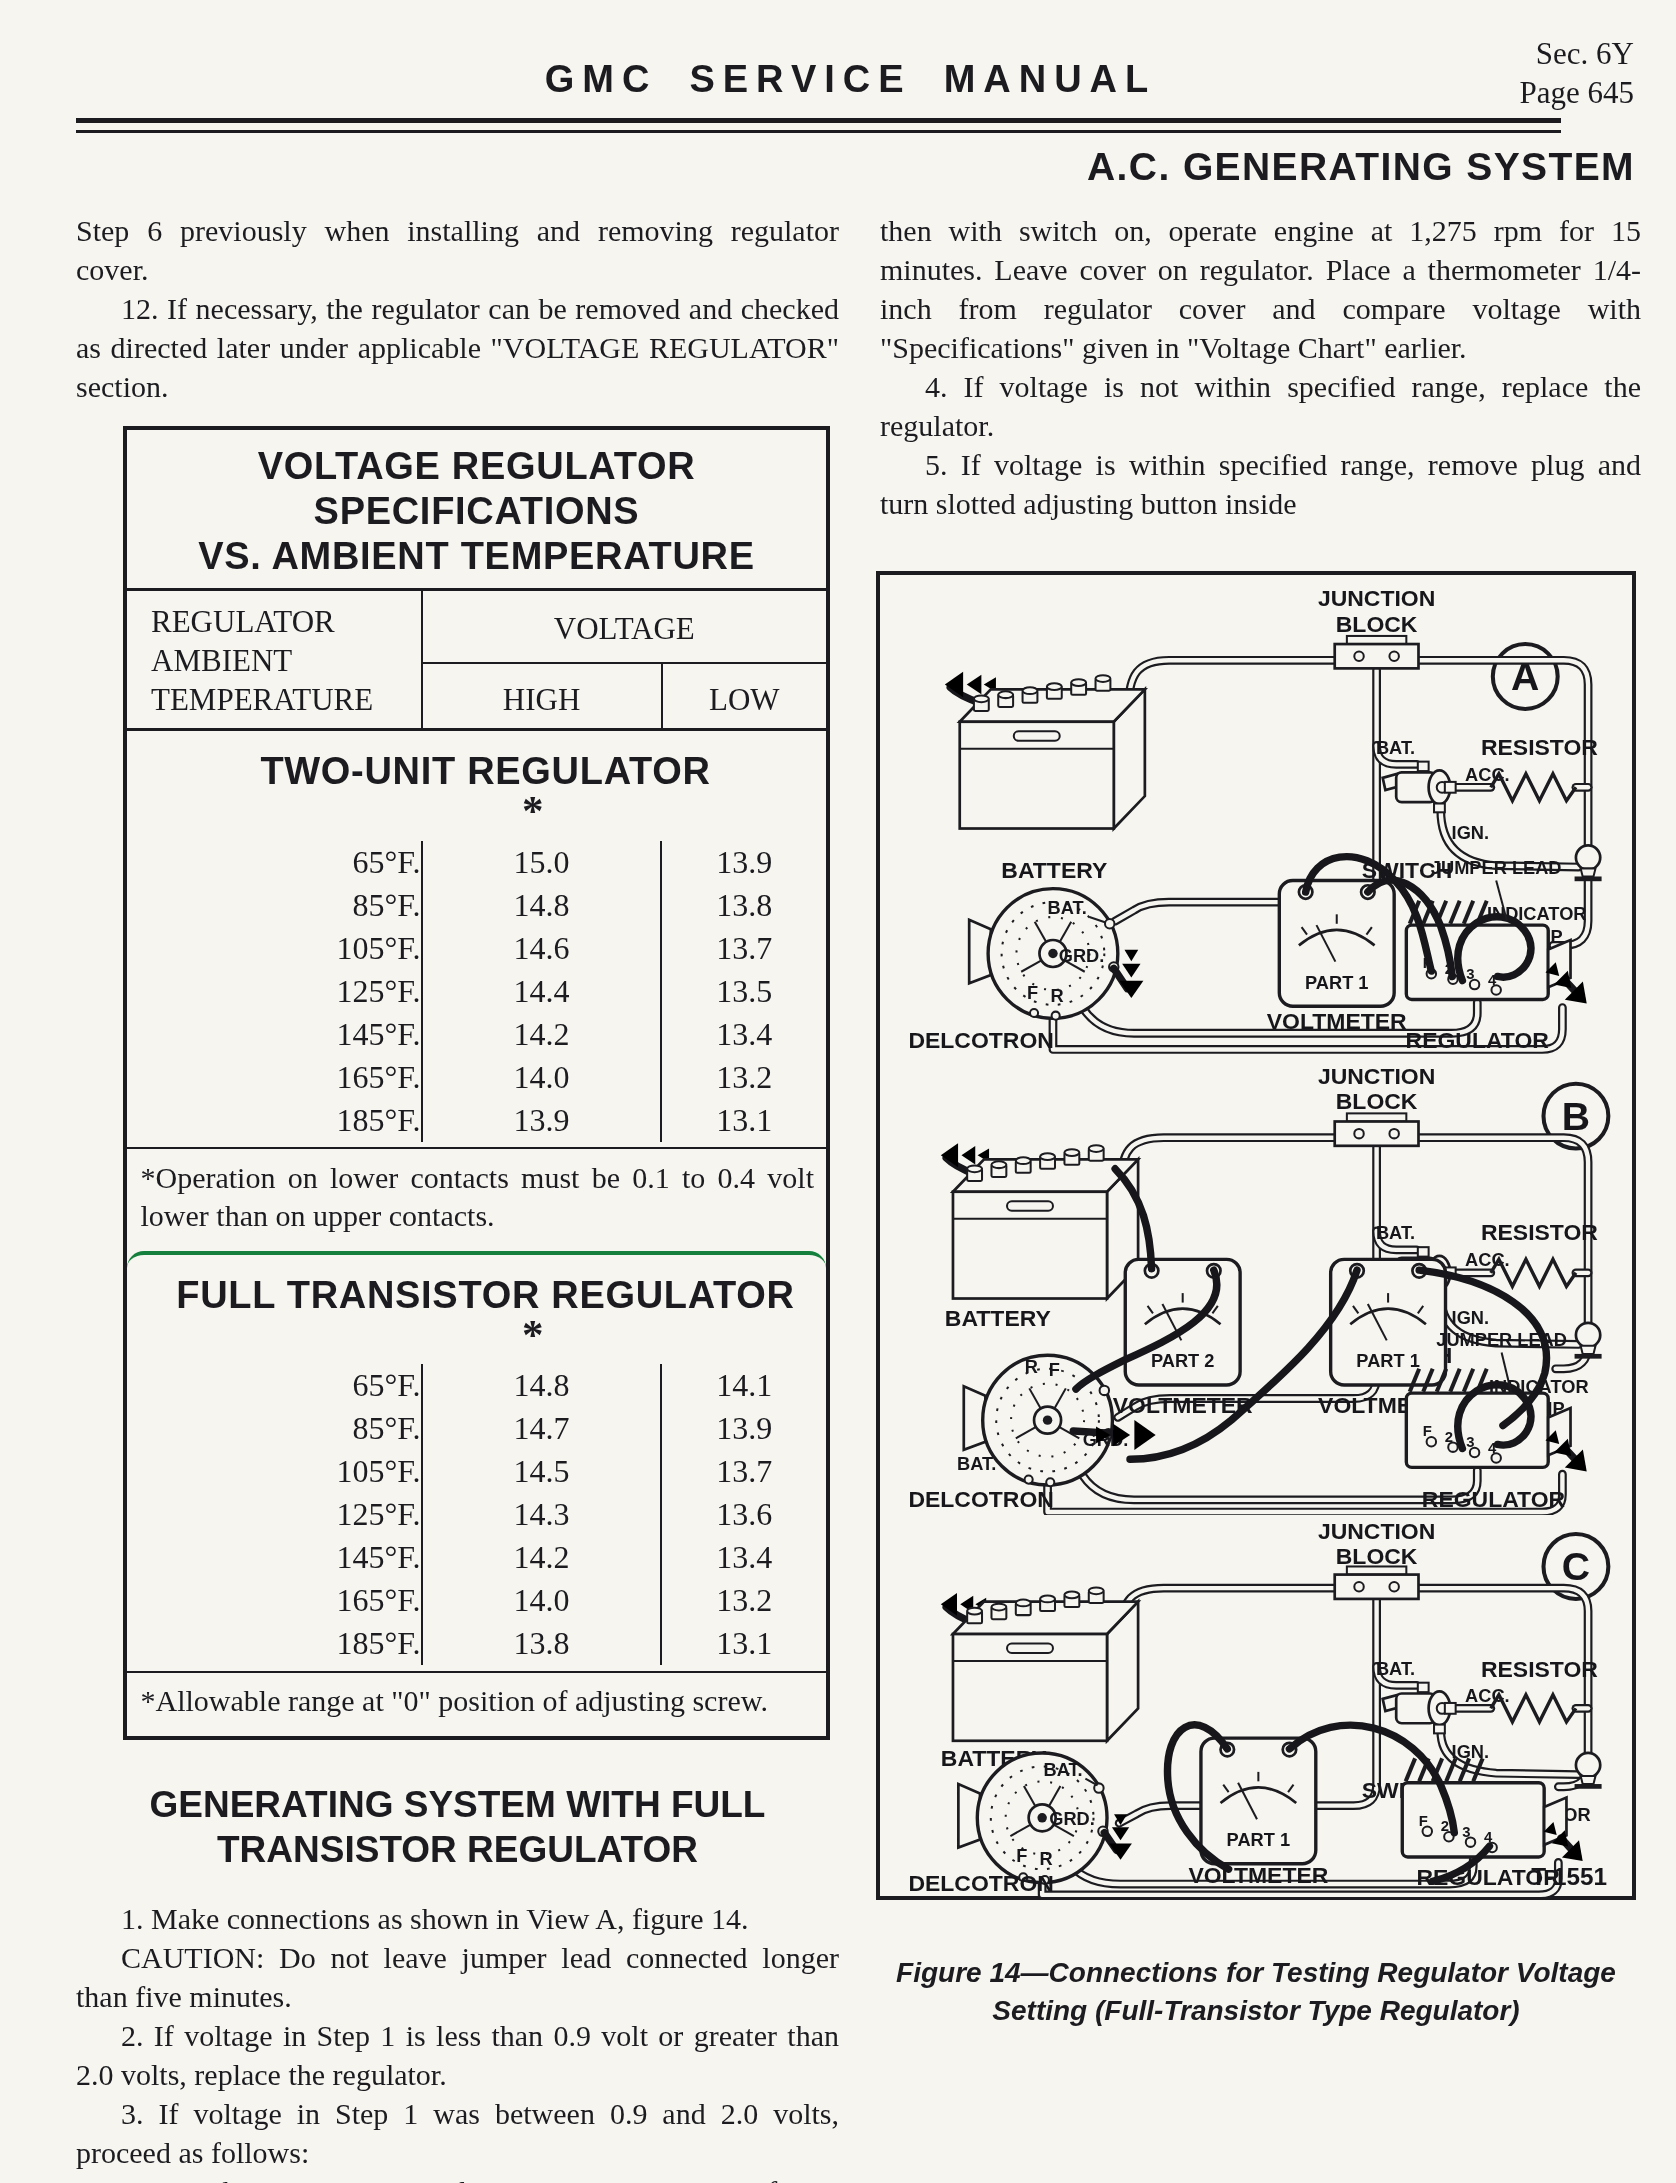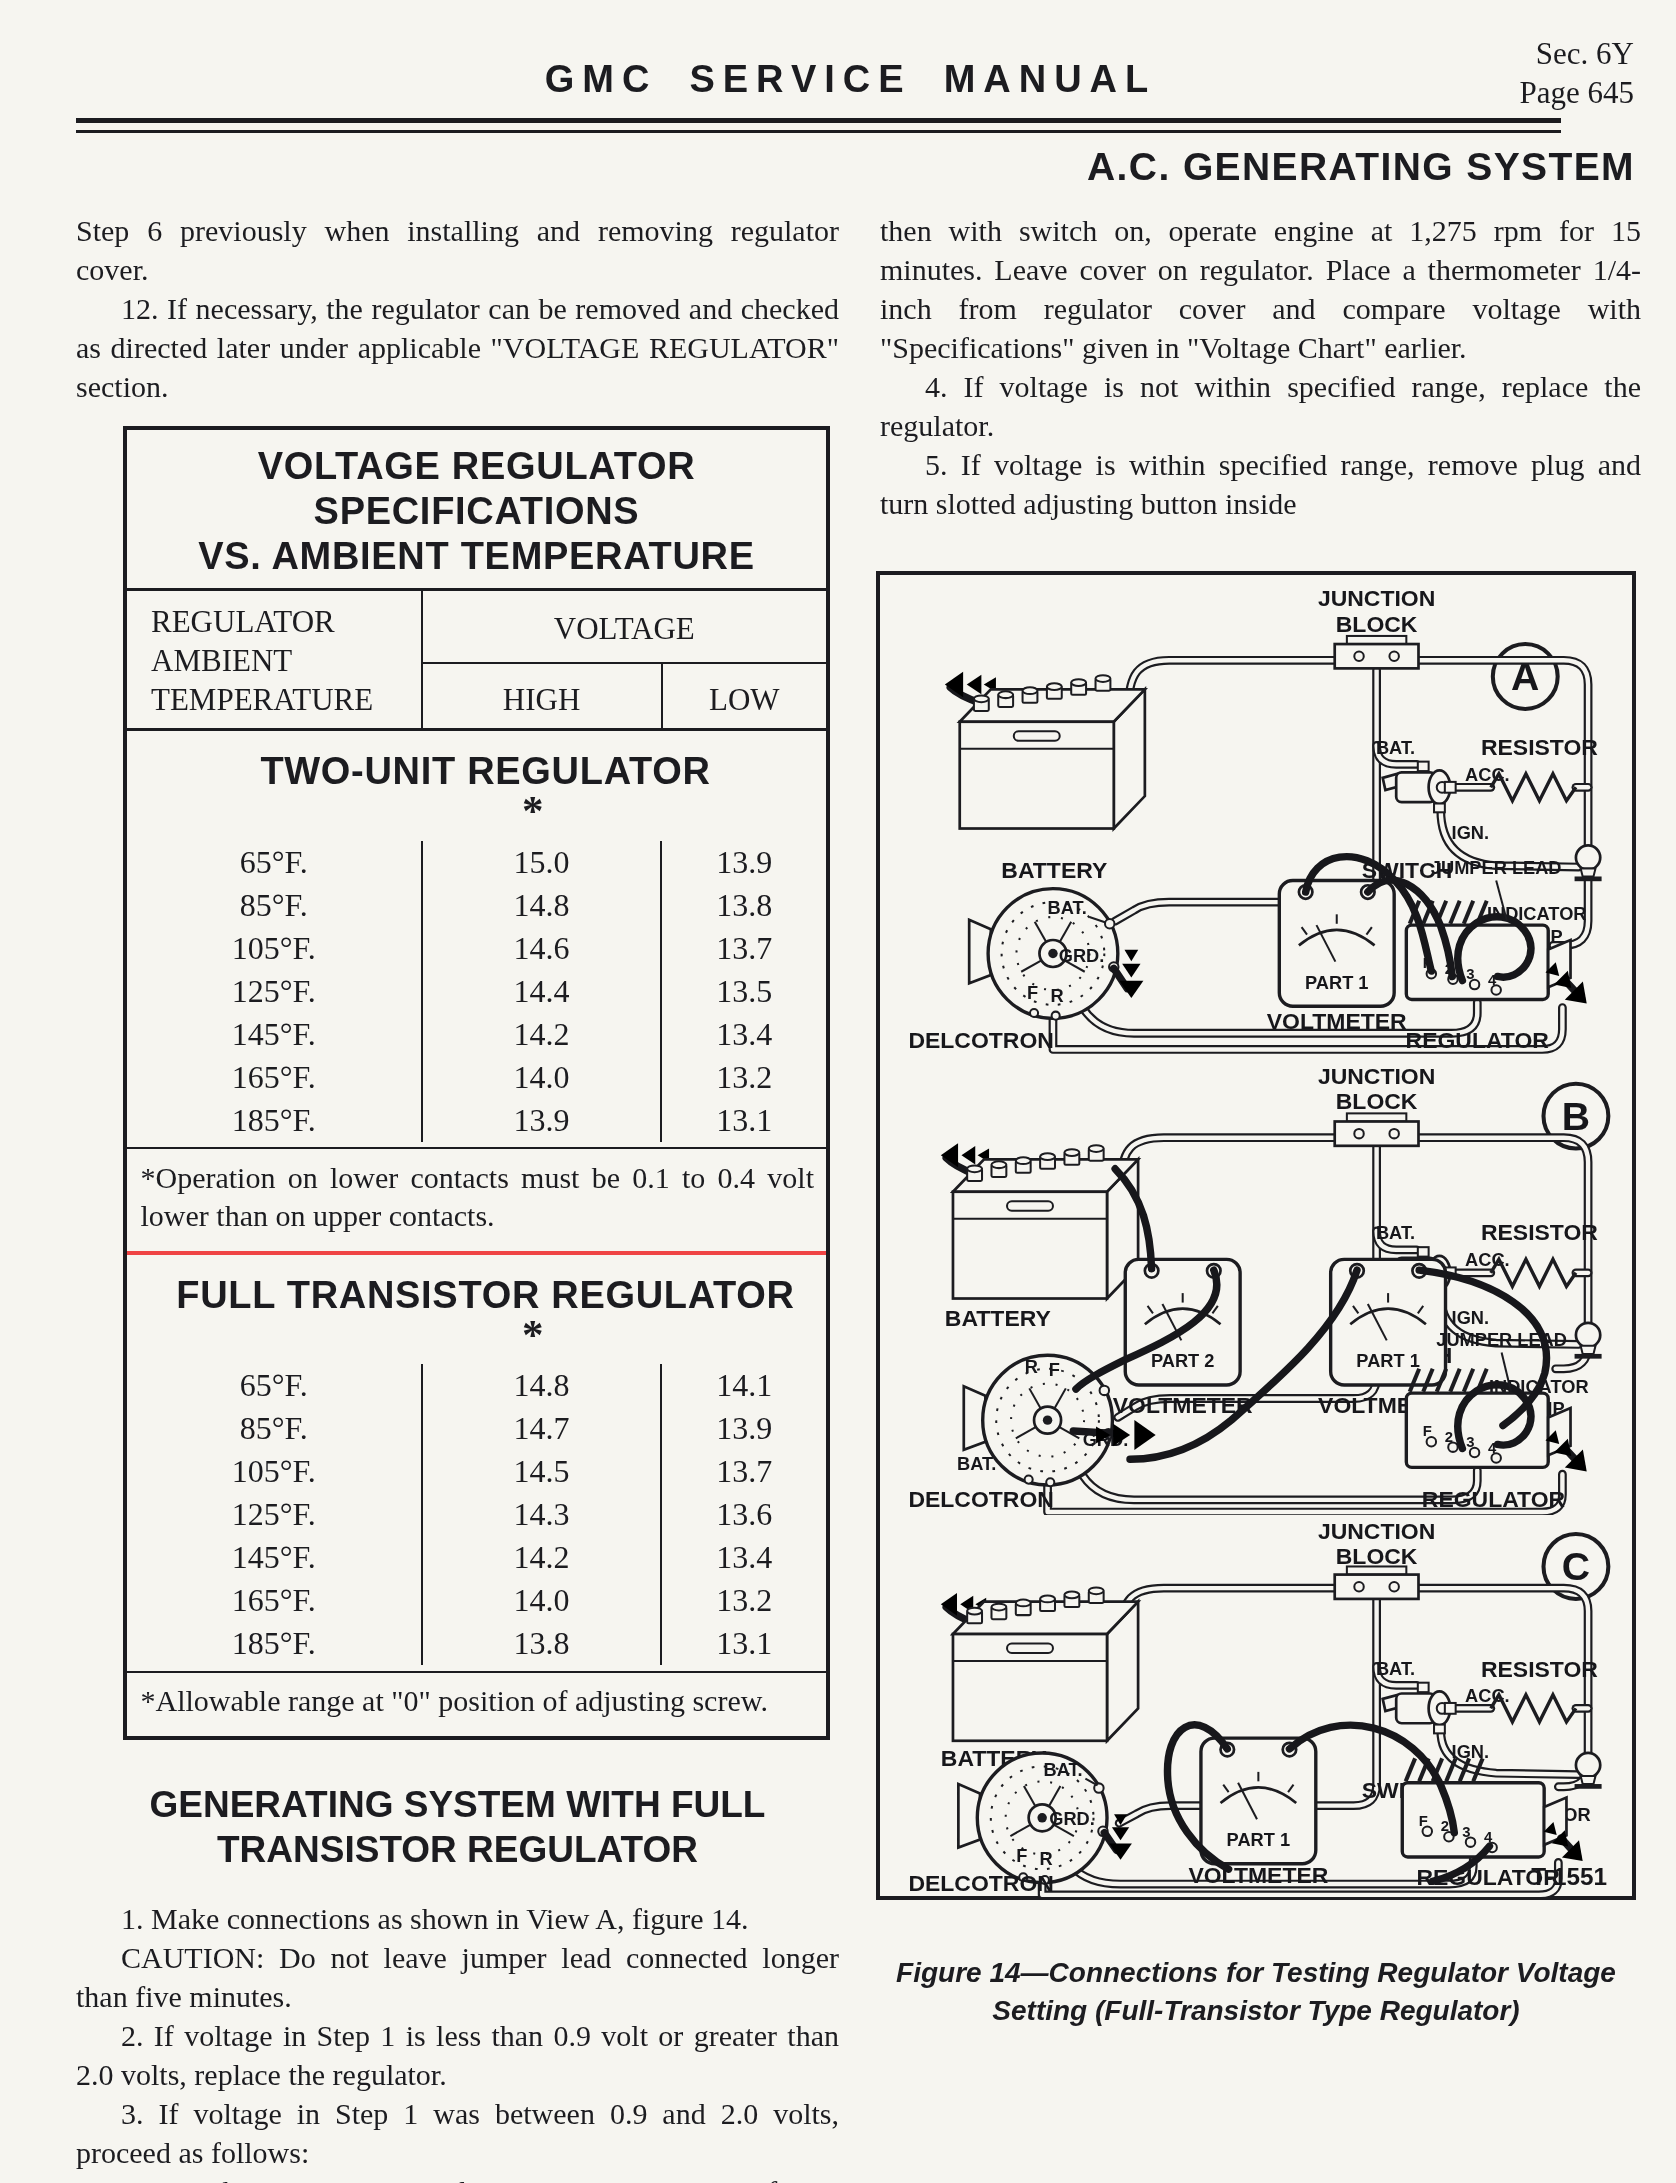--- a/index.html
+++ b/index.html
@@ -26,27 +26,27 @@
   .tbl-title{font:700 38px/45px "Liberation Sans",sans-serif;text-align:center;padding:13.5px 5.4px 9.5px;
              border-bottom:3.4px solid #1c1c20;letter-spacing:0.7px;}
   .tbl-head{display:flex;border-bottom:3.4px solid #1c1c20;}
   .th-temp{width:42%;box-sizing:border-box;font-size:31px;line-height:39px;padding:10.8px 0 8px 24px;}
   .th-volt{width:58%;box-sizing:border-box;border-left:2.7px solid #1c1c20;display:flex;flex-direction:column;}
   .th-volt-top{text-align:center;font-size:31px;padding:20px 0 15px;border-bottom:2.7px solid #1c1c20;}
   .th-volt-bot{display:flex;flex:1;}
   .th-high{width:59%;box-sizing:border-box;text-align:center;font-size:31px;padding:17.6px 0 10.8px;}
   .th-low{width:41%;box-sizing:border-box;border-left:2.7px solid #1c1c20;text-align:center;font-size:31px;padding:17.6px 0 10.8px;}
   section.tblsec{display:block;}
-  section.tblsec + section.tblsec{border-top:4px solid #ef4444;}
+  section.tblsec + section.tblsec{border-top:4px solid #15803d;border-radius:17px;}
   .sec-head{font:700 38px "Liberation Sans",sans-serif;text-align:center;padding-top:19px;letter-spacing:0.7px;padding-left:18px;}
   .sec-ast{font:700 43px/35px "Liberation Serif",serif;padding-left:56.5%;height:38px;}
   .sec-rows{padding:9.5px 0 5.4px;}
   .trow{display:flex;}
   .trow > div{font-size:32px;line-height:43px;box-sizing:border-box;}
-  .c1{width:42%;text-align:center;}
+  .c1{width:42%;text-align:right;}
   .c2{width:34.3%;border-left:2.7px solid #1c1c20;text-align:center;}
   .c3{width:23.7%;border-left:2.7px solid #1c1c20;text-align:center;}
   .sec-foot{font-size:30px;line-height:38px;padding:9.5px 12px 16px 13.5px;border-top:2.7px solid #1c1c20;text-align:justify;}
 
   .gen-head{font:700 37px/45px "Liberation Sans",sans-serif;text-align:center;margin:42px 20px 27px;}
 
   
   .fig-box{position:absolute;left:876px;top:571px;width:760px;height:1329px;border:4px solid #1c1c20;
            background:#f6f5f0;box-sizing:border-box;}
   .fig-caption{position:absolute;left:876px;top:1954px;width:760px;text-align:center;

